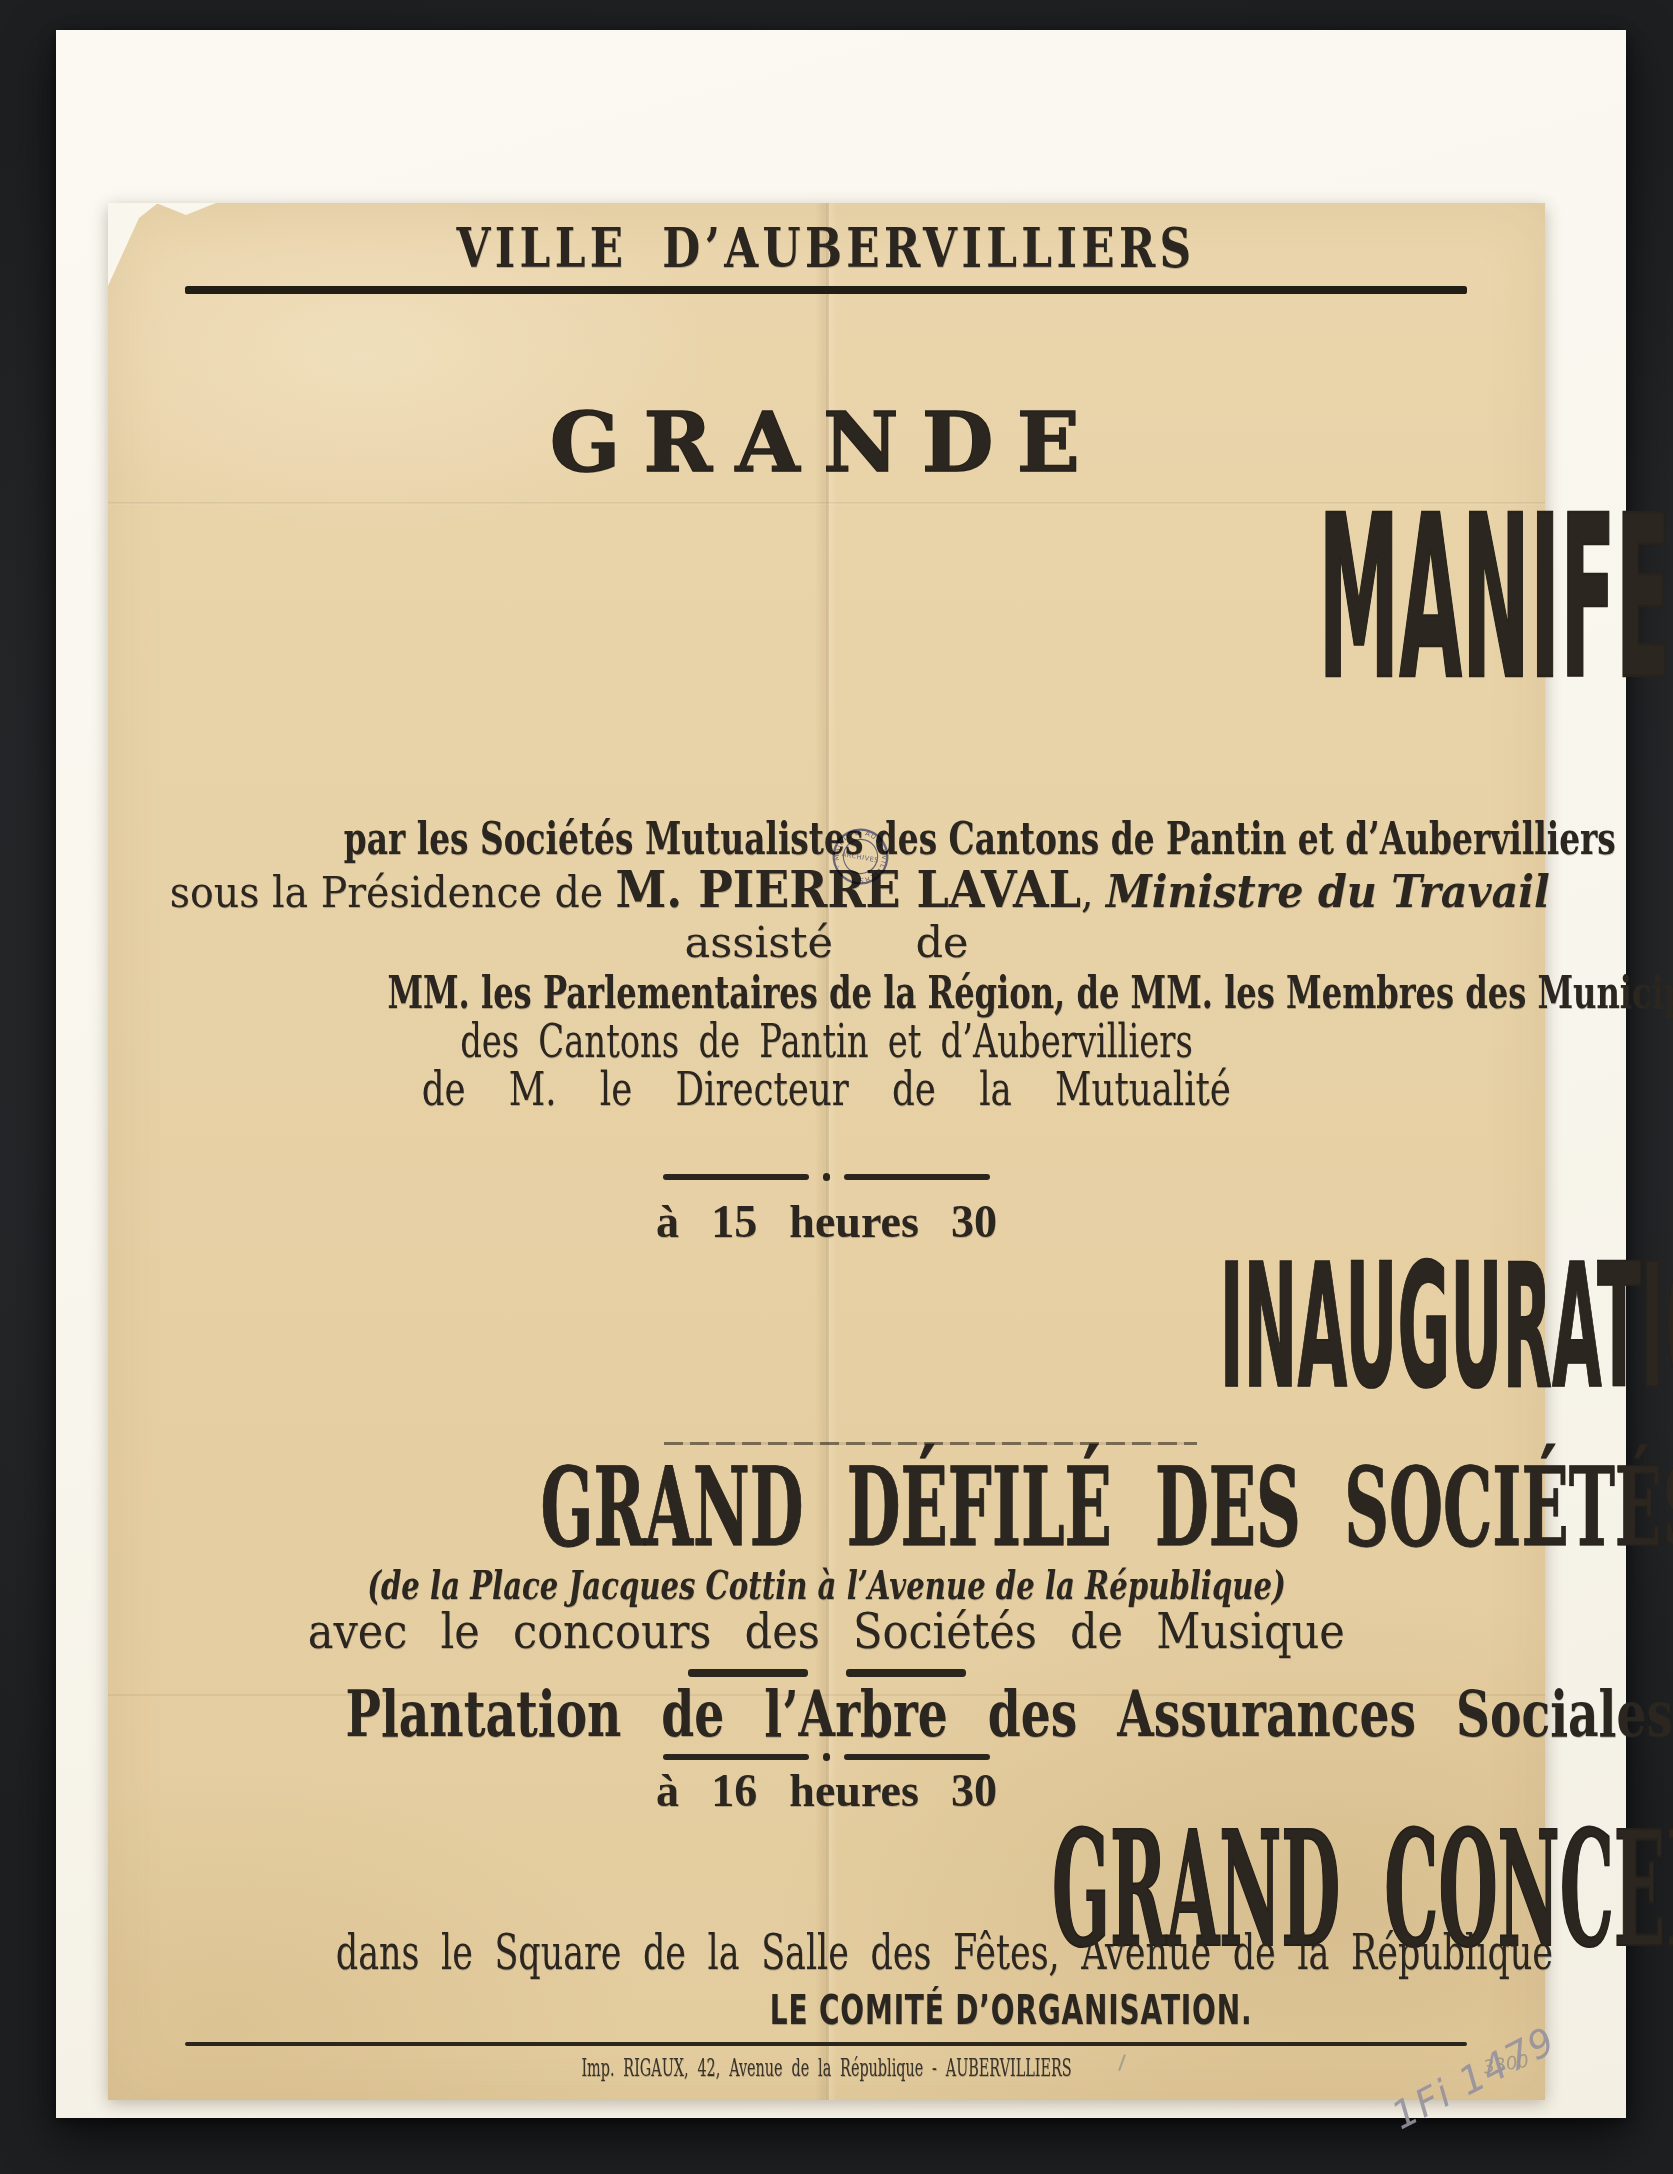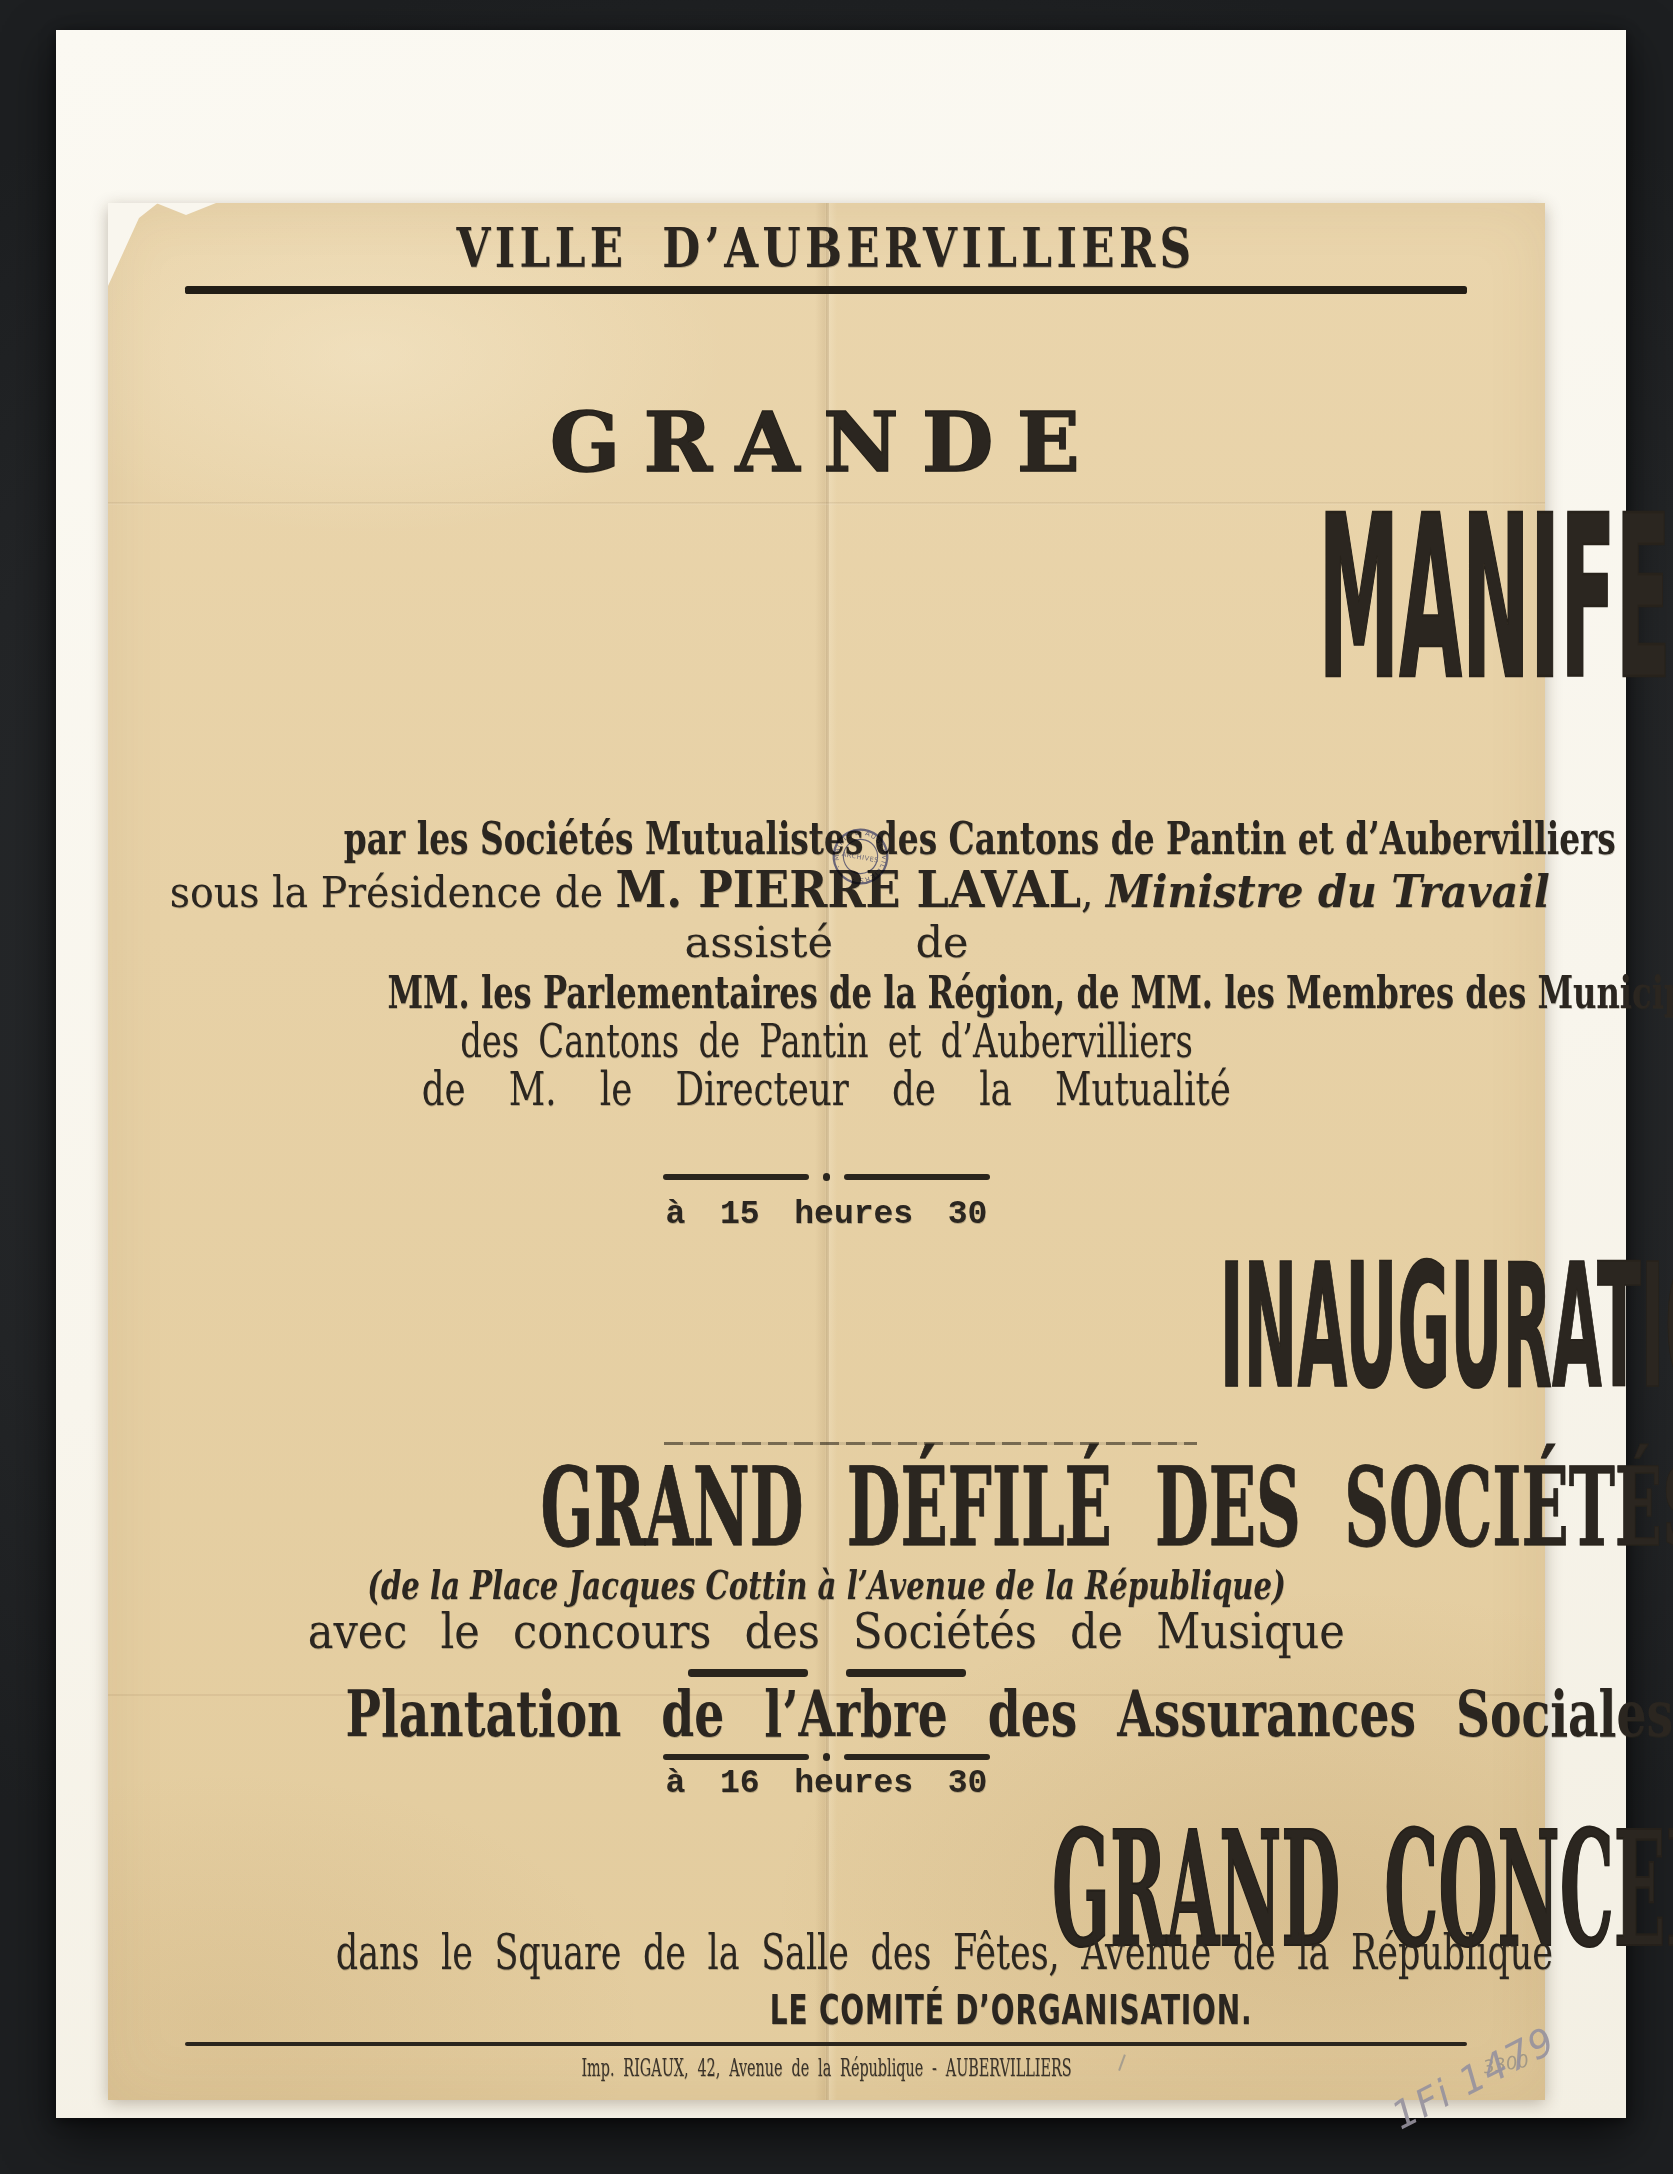--- a/index.html
+++ b/index.html
@@ -32,21 +32,21 @@
   
   .t-city{font-size:55px;font-weight:bold;letter-spacing:.10em;word-spacing:.35em;}
   .t-date{font-size:99px;font-weight:bold;word-spacing:.50em;}
   .t-grande{font-size:83px;font-weight:bold;letter-spacing:.28em;-webkit-text-stroke:1.3px #27221b;}
   .t-manif{font-family:"DejaVu Sans","Liberation Sans",sans-serif;font-size:224px;font-weight:bold;
     word-spacing:.35em;-webkit-text-stroke:2.6px #27221b;line-height:1;}
   .t-body{font-size:43px;}
   .t-bodyb{font-size:45px;font-weight:bold;}
   .t-name{font-size:50px;font-weight:bold;}
   .t-ital{font-size:45px;font-weight:bold;font-style:italic;}
-  .t-time{font-family:Liberation Mono, monospace;font-size:33px;font-weight:bold;word-spacing:.45em;}
+  .t-time{font-family:Liberation Serif, serif;font-size:46px;font-weight:bold;word-spacing:.45em;}
   .t-inaug{font-family:"DejaVu Sans","Liberation Sans",sans-serif;font-size:172px;font-weight:bold;
     word-spacing:.9em;-webkit-text-stroke:1.7px #27221b;line-height:1;}
   .t-defile{font-size:108px;font-weight:bold;word-spacing:.35em;-webkit-text-stroke:0.9px #27221b;line-height:1;}
   .t-route{font-size:39px;font-weight:bold;font-style:italic;}
   .t-concert{font-size:159px;font-weight:bold;word-spacing:.3em;-webkit-text-stroke:2.2px #25201a;line-height:1;}
   .t-plant{font-size:64px;font-weight:bold;word-spacing:.5em;}
   .t-comite{font-family:"DejaVu Sans","Liberation Sans",sans-serif;font-size:40px;font-weight:bold;letter-spacing:.03em;}
   .t-imprint{font-size:25px;font-weight:normal;word-spacing:.3em;color:#3a332a;}
   
   .rule{position:absolute;background:#221d15;border-radius:2.6px;}

